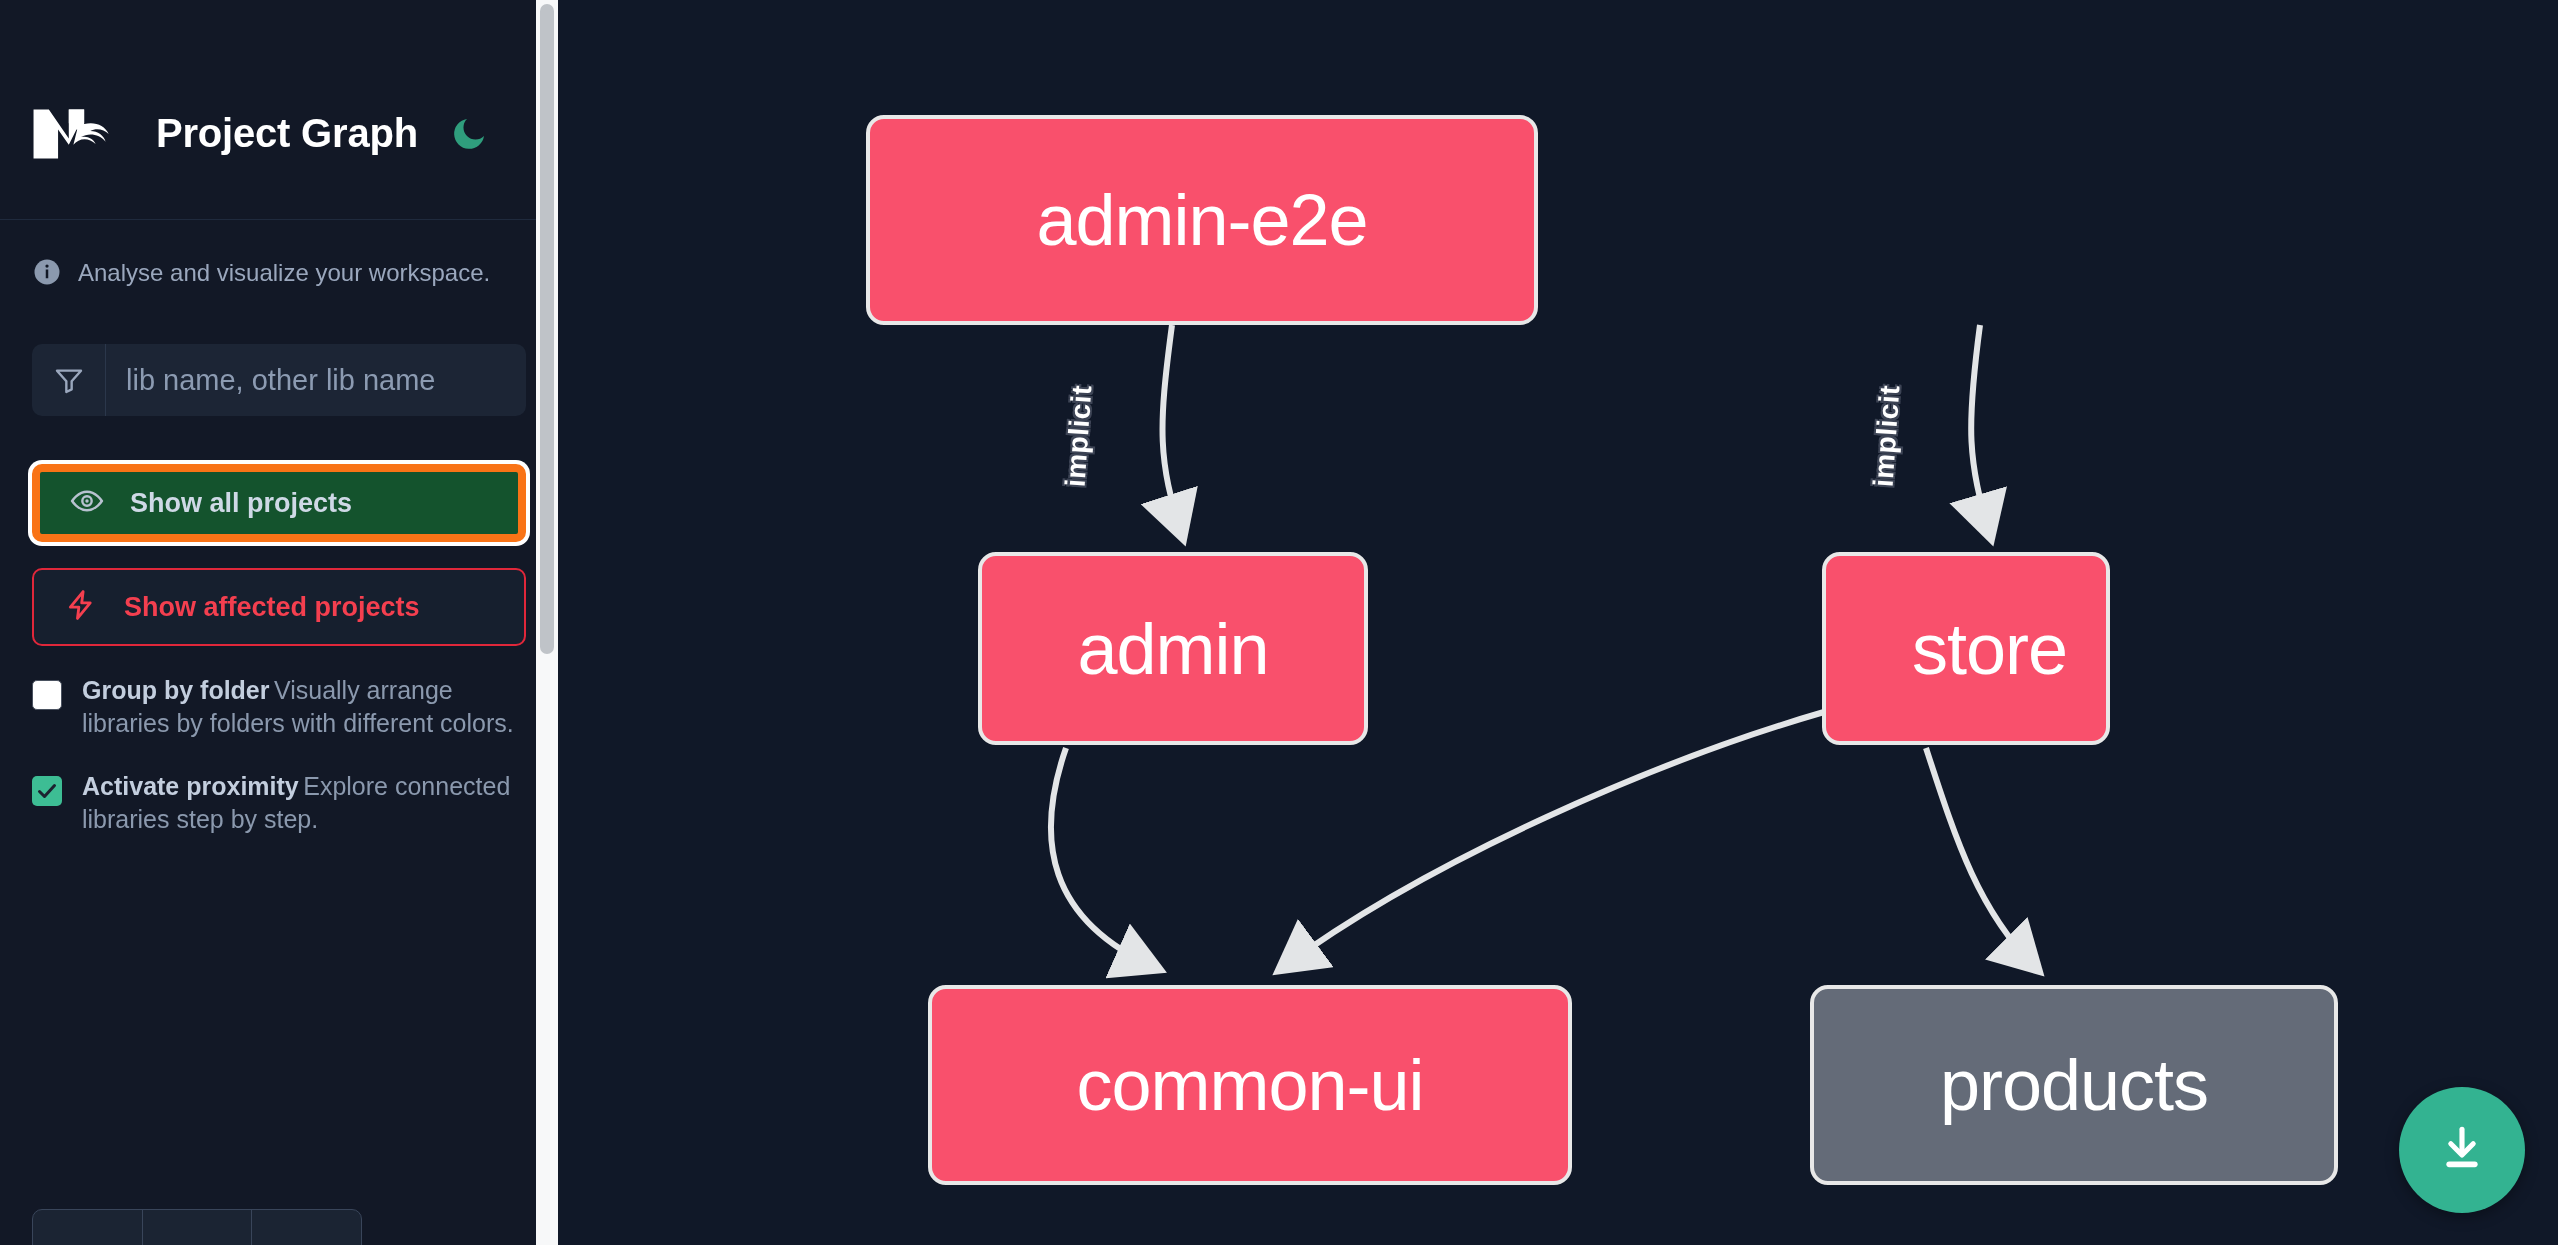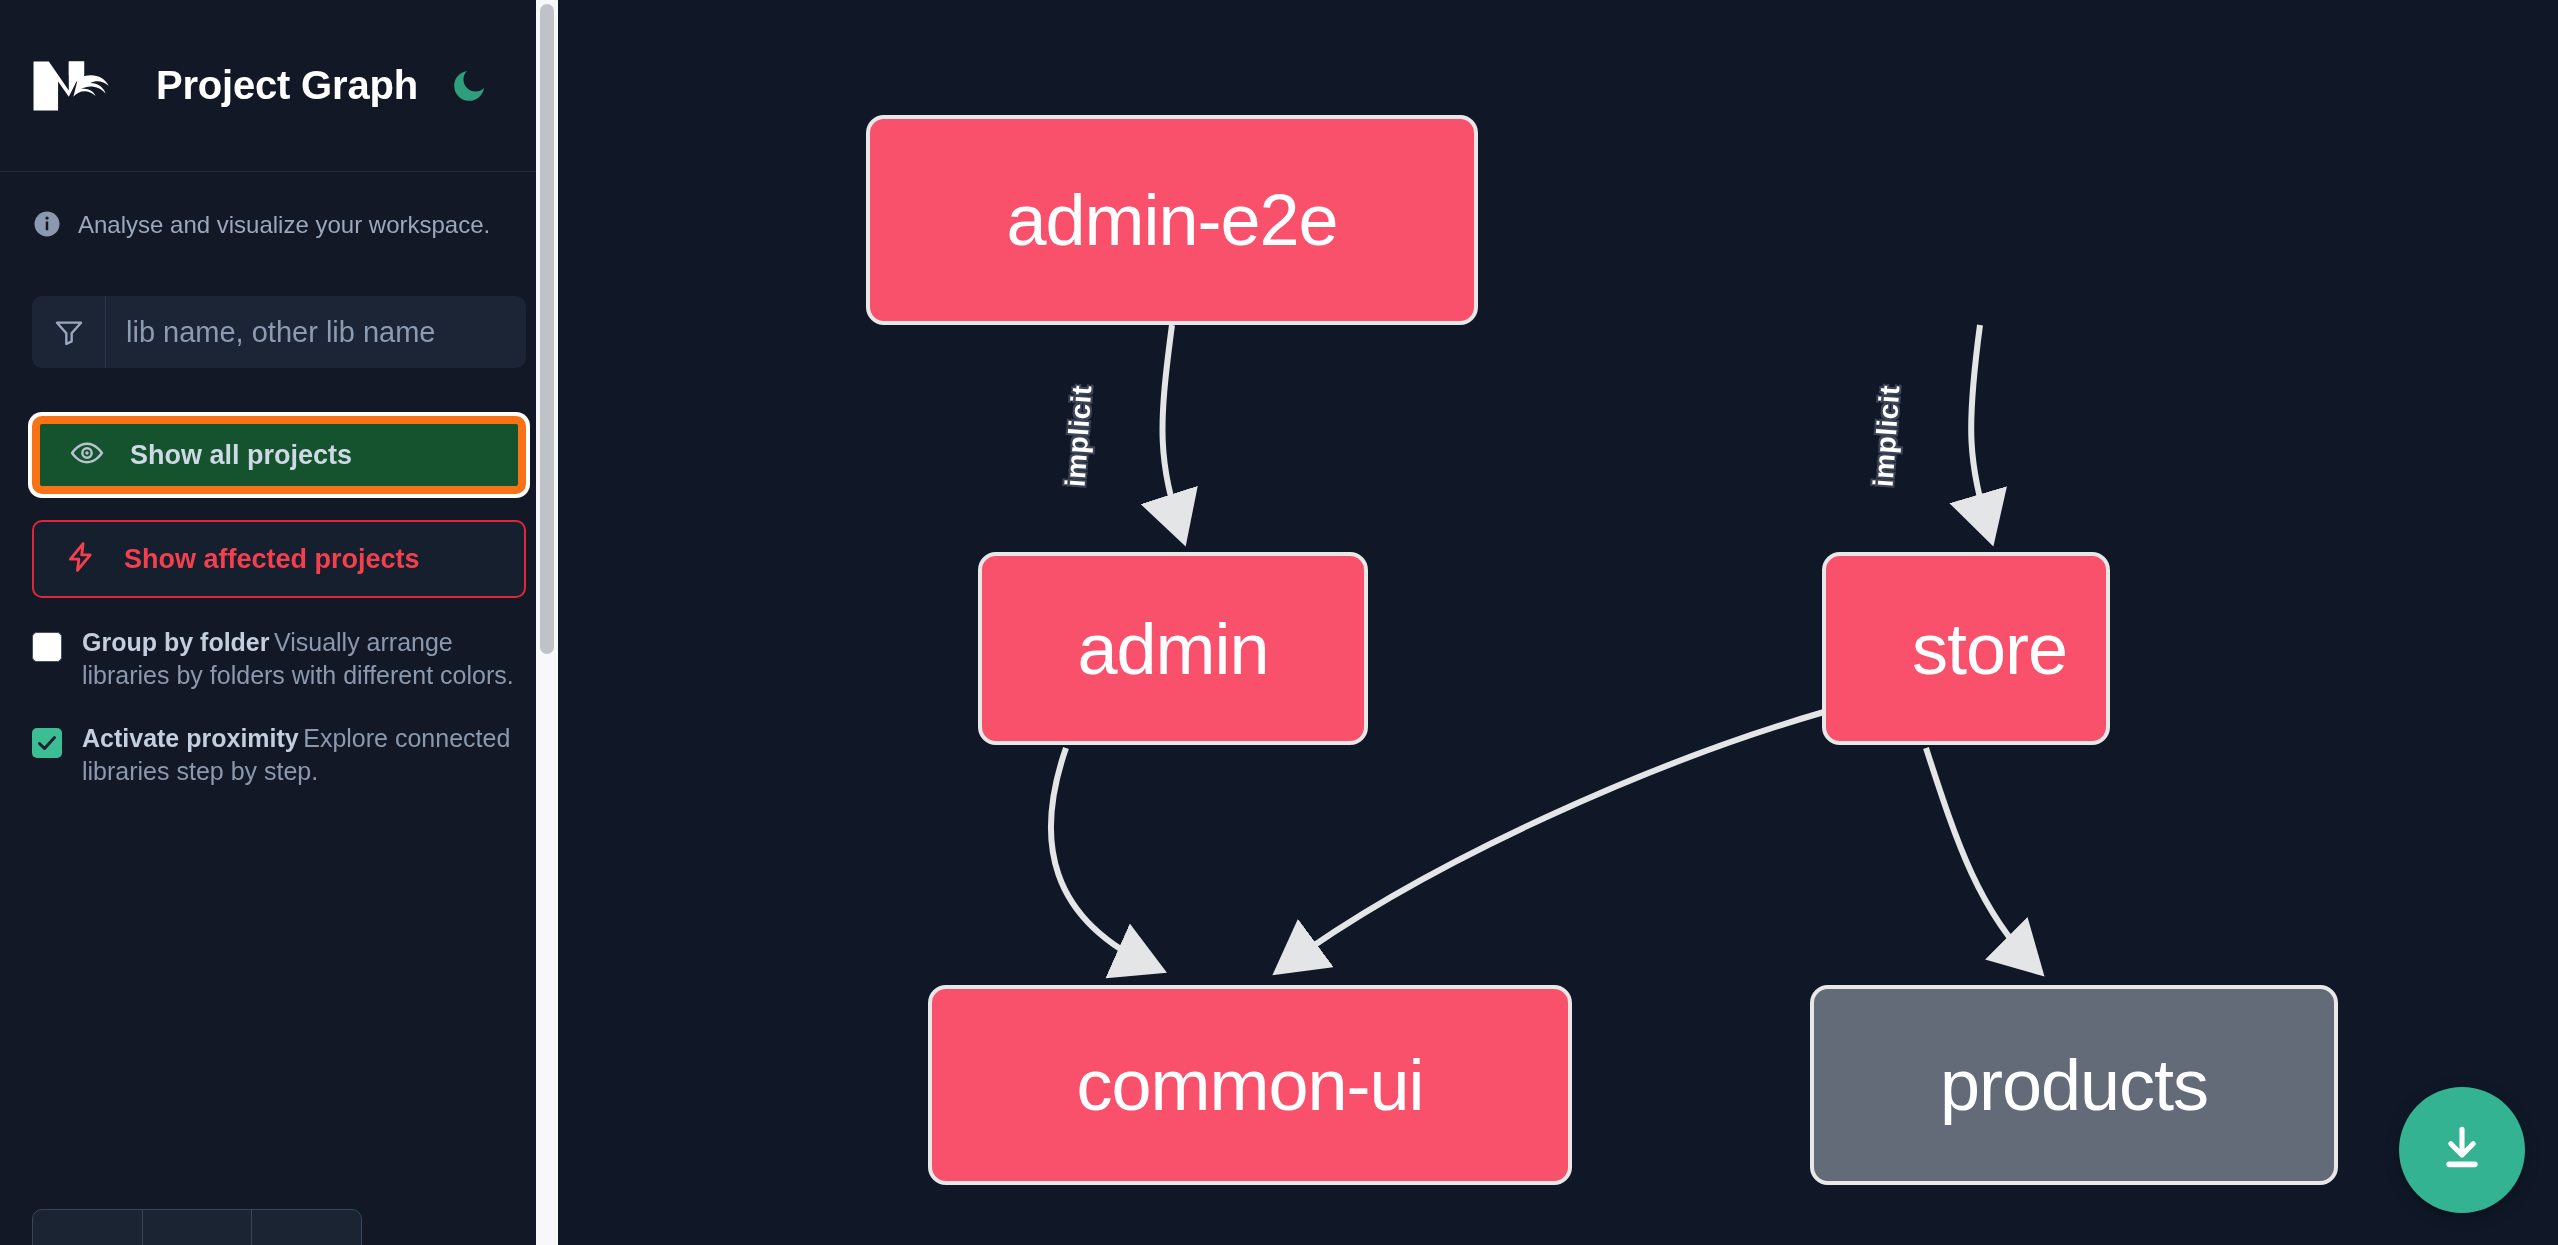--- a/index.html
+++ b/index.html
@@ -18,20 +18,21 @@
     width: 558px; height: 1245px;
     background: #121826;
     flex: 0 0 558px;
     overflow: hidden;
   }
   .sb-header {
     height: 172px;
     display: flex; align-items: center;
     padding-left: 32px;
     border-bottom: 1px solid #1f2a3d;
+    margin-top: 48px;
   }
   .nx-logo { width: 92px; height: 62px; flex: 0 0 92px; }
   .app-title {
     color: #ffffff;
     font-size: 40px;
     font-weight: 700;
     margin-left: 32px;
     letter-spacing: -0.2px;
     white-space: nowrap;
   }
@@ -325,21 +326,21 @@
 
       <path d="M1422,325 C1408,430 1410,460 1432,535" fill="none" stroke="#e3e5e7" stroke-width="6" marker-end="url(#ah)"></path>
 
       <path d="M508,748 C476,840 490,920 598,968" fill="none" stroke="#e3e5e7" stroke-width="6" marker-end="url(#ah)"></path>
 
       <path d="M1266,712 C1100,760 870,860 724,968" fill="none" stroke="#e3e5e7" stroke-width="6" marker-end="url(#ah)"></path>
 
       <path d="M1368,748 C1398,840 1420,910 1478,968" fill="none" stroke="#e3e5e7" stroke-width="6" marker-end="url(#ah)"></path>
     </svg>
 
-    <div class="gnode pink" style="left:308px; top:115px; width:612px; height:210px;">
+    <div class="gnode pink" style="left:308px; top:115px; width:672px; height:210px;">
       <span>admin-e2e</span>
     </div>
 
 
     <div class="gnode pink" style="left:420px; top:552px; width:390px; height:193px;">
       <span>admin</span>
     </div>
 
     <div class="gnode pink" style="left:1264px; top:552px; width:288px; height:193px;padding-left:47px;">
       <span>store</span>

